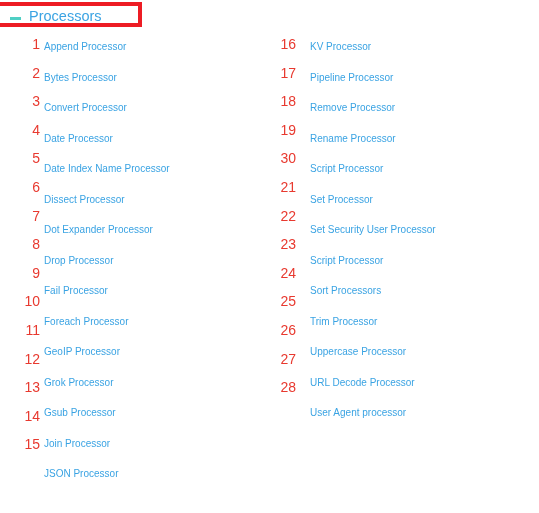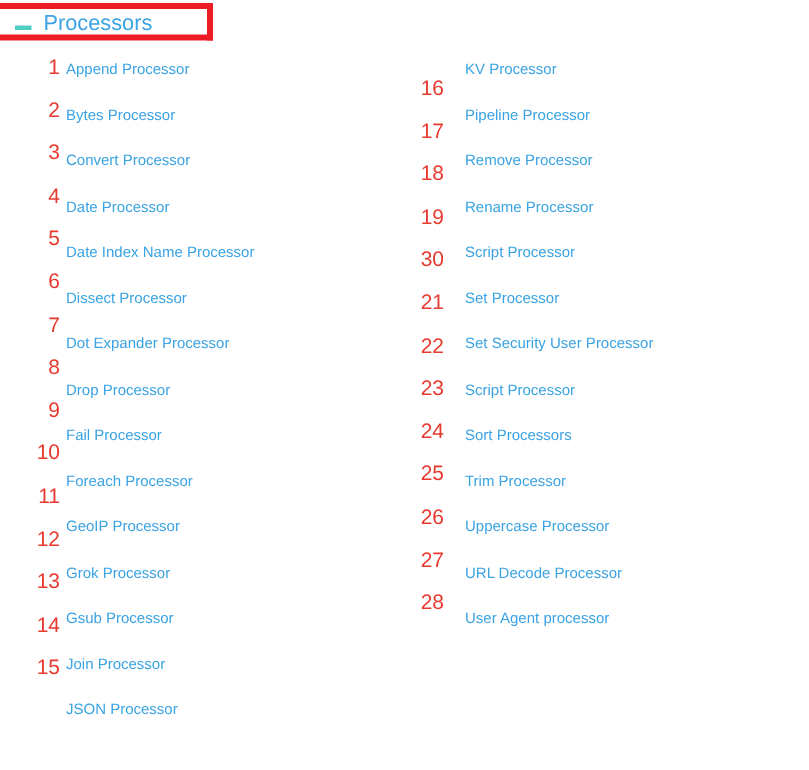--- a/index.html
+++ b/index.html
@@ -68,21 +68,21 @@
   .column.right { left: 256px; width: 283px; }
 
   
   .numbers {
     position: absolute;
     top: 0;
     width: 40px;
     text-align: right;
   }
   .left  .numbers { left: 0px;  }
-  .right .numbers { left: 0px; margin-top: 14px;  }
+  .right .numbers { left: 0px;  }
 
   .num {
     color: #e8392f;
     font-size: 14px;
     line-height: 28.6px;
     height: 28.6px;
     white-space: nowrap;
   }
 
   .links {

